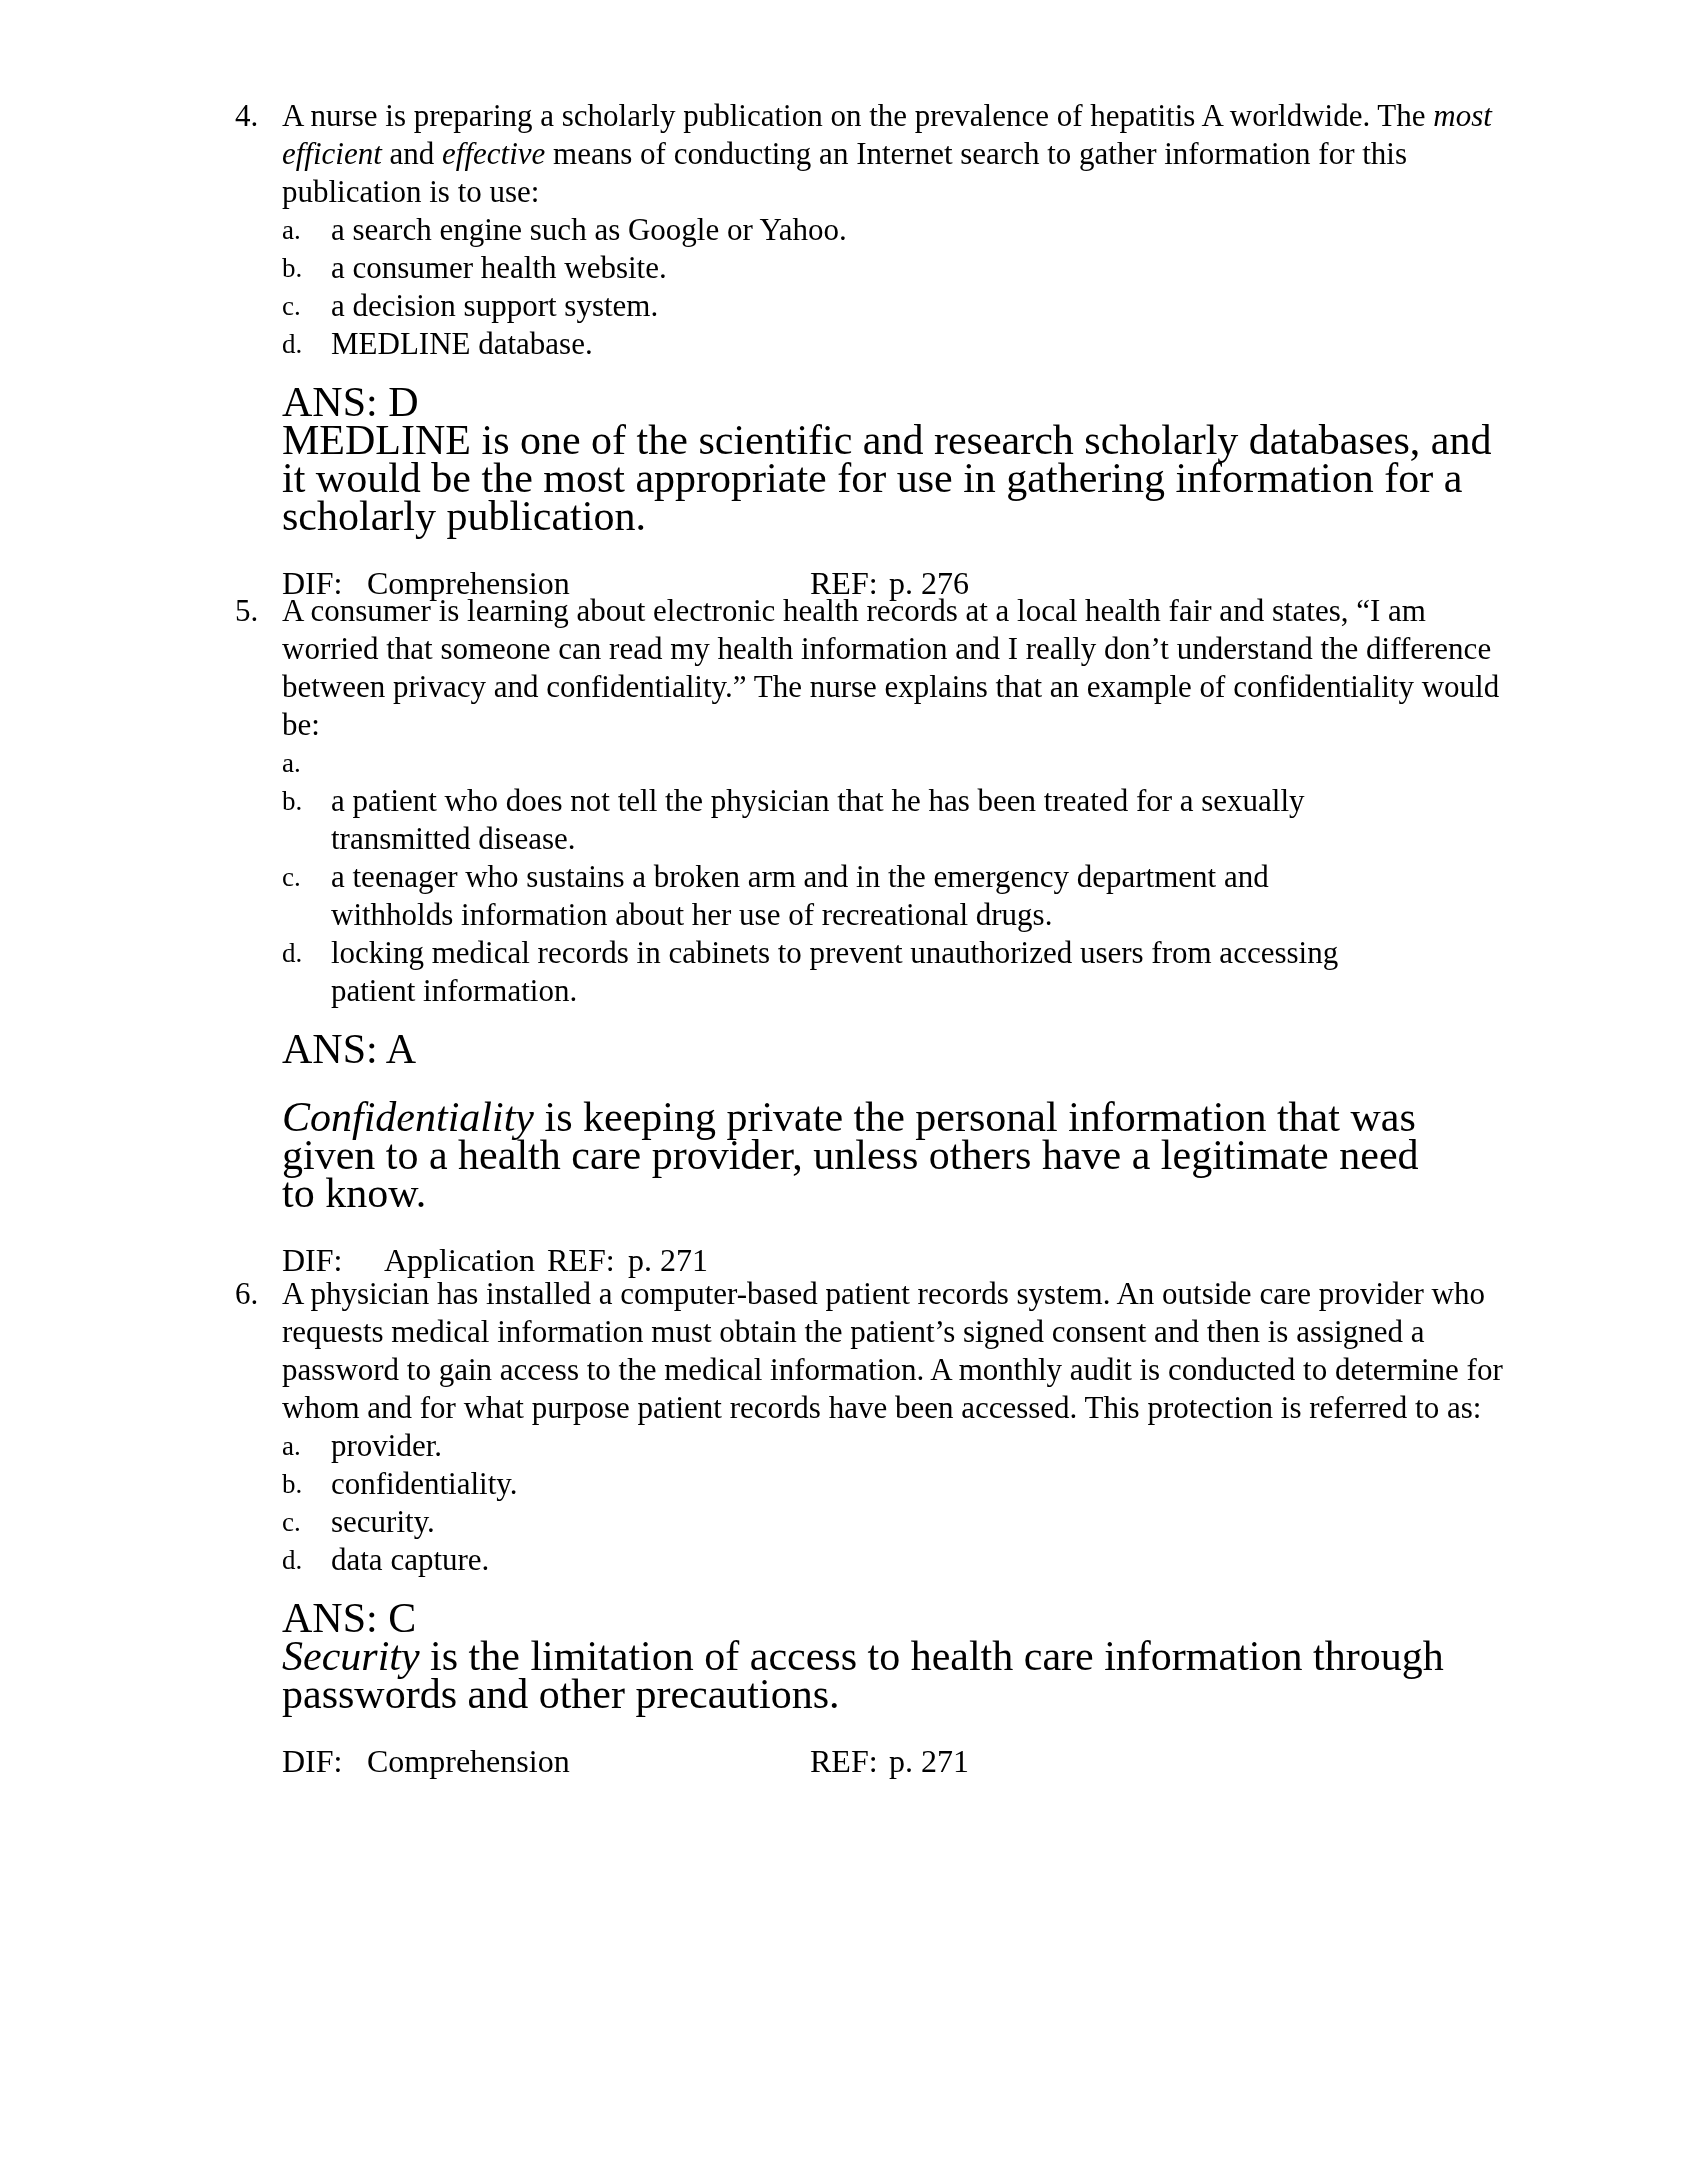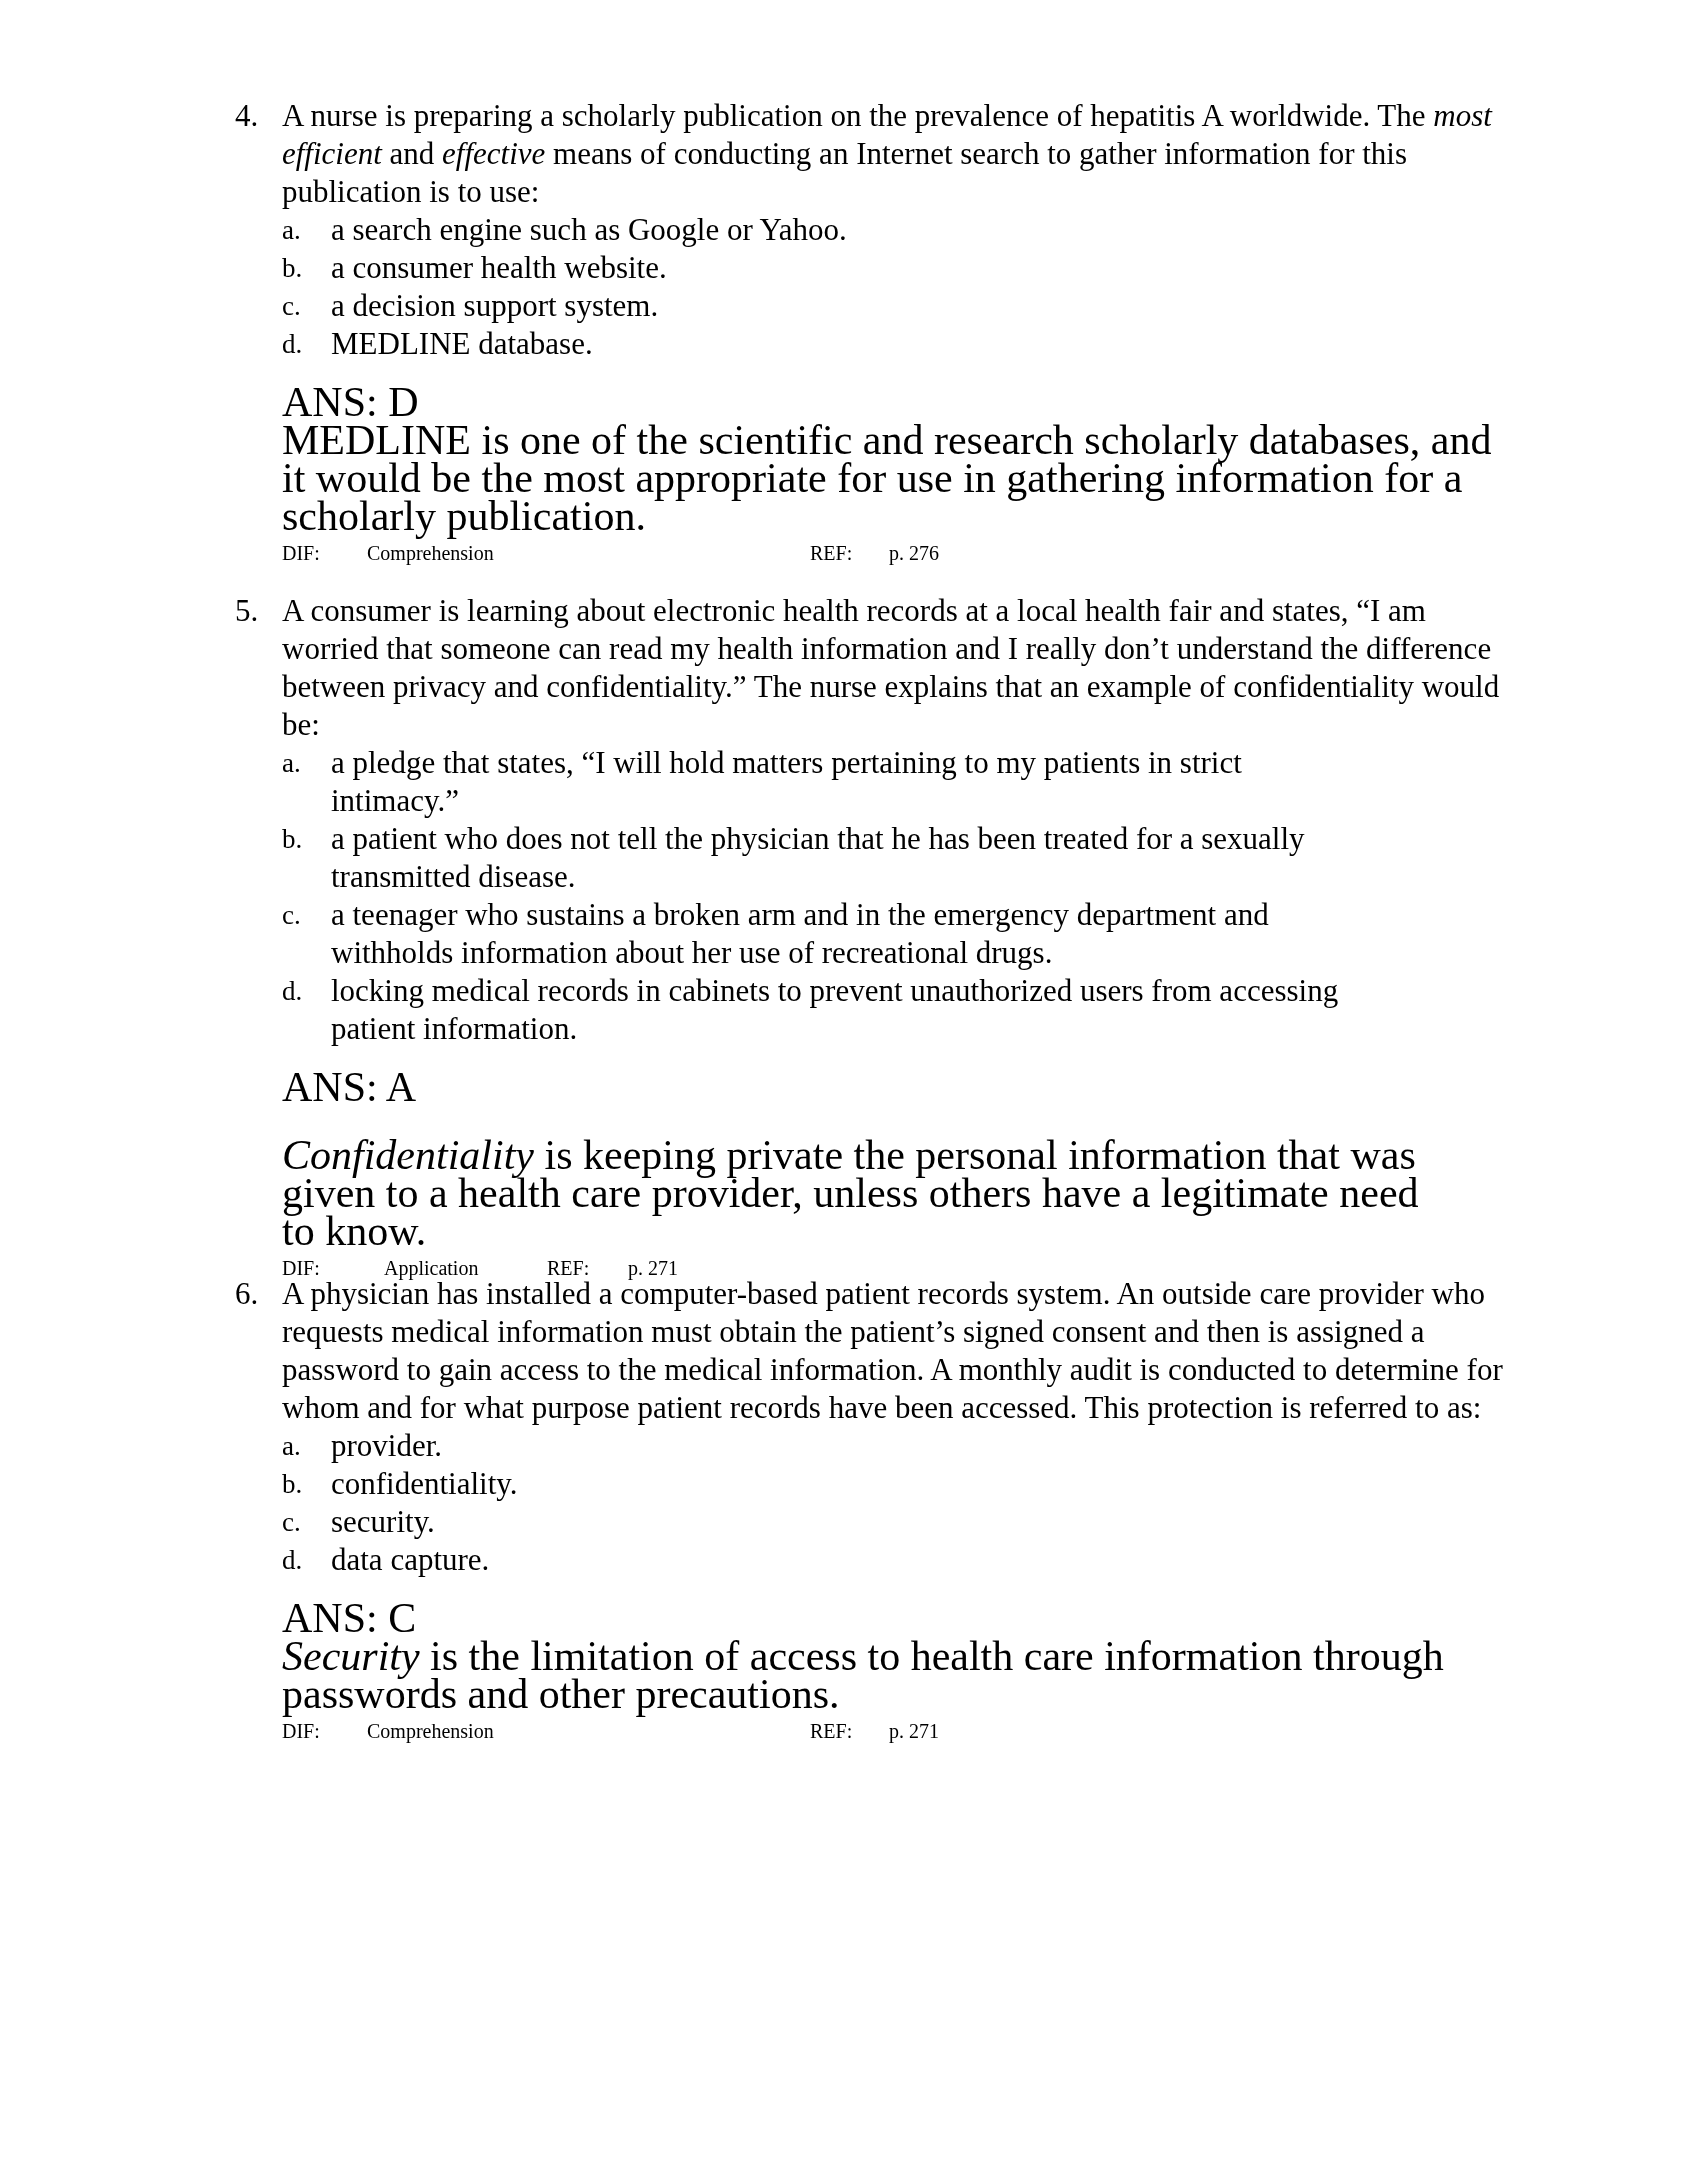--- a/index.html
+++ b/index.html
@@ -12,21 +12,21 @@
   .question { position: absolute; left: 235px; width: 1277px; }
   .stem-row { display: flex; font-size: 31px; line-height: 38px; }
   .qnum { width: 47px; flex: 0 0 47px; }
   .stem { flex: 1; }
   .options { margin-left: 47px; }
   .option { display: flex; font-size: 31px; line-height: 38px; }
   .opt-letter { width: 49px; flex: 0 0 49px; font-size: 27px; }
   .opt-text { flex: 1; }
   .answer-block { margin-left: 47px; margin-top: 20px; font-size: 42px; line-height: 38px; }
   .rationale em { font-style: italic; }
-  .meta-row { margin-left: 47px; font-size: 20px; line-height: 36px; position: relative; height: 36px; }
+  .meta-row { margin-left: 47px; margin-top: 30px; font-size: 32px; line-height: 36px; position: relative; height: 36px; }
   .meta-row span { position: absolute; top: 0; white-space: nowrap; }
   em { font-style: italic; }
 </style>
 </head>
 <body>
 
 <div class="page">
 
   <div class="question" style="top:97px;">
     <div class="stem-row">
@@ -64,21 +64,20 @@
   </div>
 
   <div class="question" style="top:592px;">
     <div class="stem-row">
       <span class="qnum">5.</span>
       <span class="stem"><span>A consumer is learning about electronic health records at a local health fair and states, “I am worried that someone can read my health information and I really don’t understand the difference between privacy and confidentiality.” The nurse explains that an example of confidentiality would be:</span></span>
     </div>
     <div class="options" style="width:1119px;">
       <div class="option">
           <span class="opt-letter">a.</span>
-          <span class="opt-text" style="max-width:990px;">a pledge that states, “I will hold matters pertaining to my patients in strict intimacy.”</span>
         </div>
       <div class="option">
           <span class="opt-letter">b.</span>
           <span class="opt-text" style="max-width:1010px;">a patient who does not tell the physician that he has been treated for a sexually transmitted disease.</span>
         </div>
       <div class="option">
           <span class="opt-letter">c.</span>
           <span class="opt-text" style="max-width:990px;">a teenager who sustains a broken arm and in the emergency department and withholds information about her use of recreational drugs.</span>
         </div>
       <div class="option">

